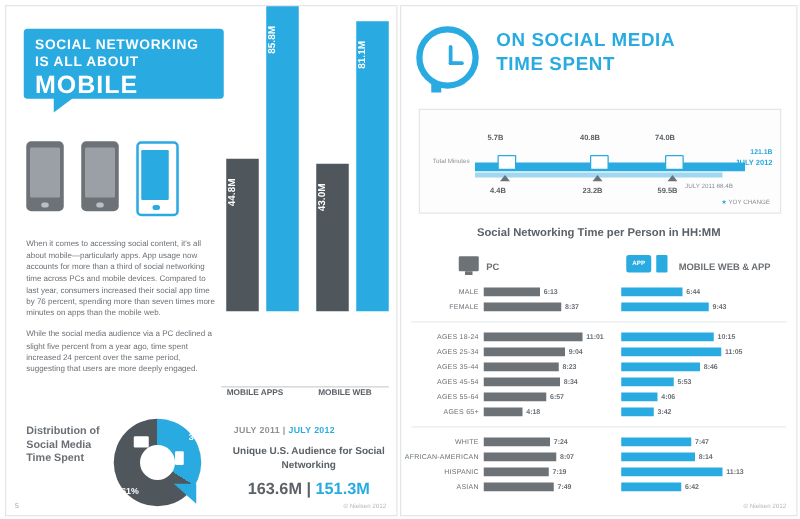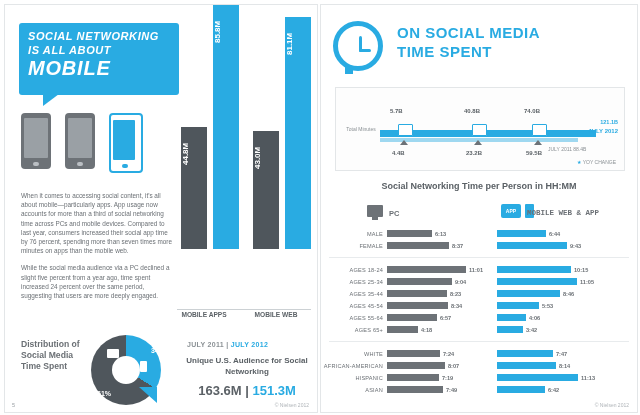--- a/index.html
+++ b/index.html
@@ -10,22 +10,22 @@
     color:#4a4a4a;
     overflow:hidden;
   }
   .page{position:relative;width:640px;height:415px;}
   .panel{position:absolute;background:#ffffff;border:1px solid #e3e6e8;}
   .left-panel{left:4px;top:4px;width:312px;height:407px;}
   .right-panel{left:320px;top:4px;width:316px;height:407px;}
 
   
   .speech{
-    position:absolute;left:14px;top:18px;width:160px;height:72px;
-    background:#29abe2;border-radius:3px;font-style:italic;
+    position:absolute;left:14px;top:18px;width:160px;height:56px;
+    background:#29abe2;border-radius:3px;
   }
   .speech:after{
     content:"";position:absolute;left:24px;bottom:-11px;
     border-left:0 solid transparent;border-right:16px solid transparent;
     border-top:12px solid #29abe2;
   }
   .speech .l1{color:#ffffff;font-size:11px;letter-spacing:.6px;padding:7px 0 0 9px;font-weight:bold;}
   .speech .l2{color:#ffffff;font-size:11px;letter-spacing:.6px;padding:2px 0 0 9px;font-weight:bold;}
   .speech .l3{color:#ffffff;font-size:20px;letter-spacing:.8px;padding:1px 0 0 9px;font-weight:bold;}
 
@@ -103,21 +103,21 @@
   .tl-july11{position:absolute;left:212px;top:58px;font-size:5px;color:#8b9195;}
   .tl-july12{position:absolute;right:6px;top:40px;font-size:6px;color:#29abe2;font-weight:bold;}
   .tl-121{position:absolute;right:6px;top:31px;font-size:5.5px;color:#29abe2;font-weight:bold;}
   .yoy{position:absolute;right:8px;bottom:5px;font-size:5px;color:#8b9195;}
   .yoy .star{color:#29abe2;}
 
   .sub-head{position:absolute;left:0;top:176px;width:316px;text-align:center;font-size:9px;color:#5b6166;font-weight:bold;}
 
   .col-head{position:absolute;top:204px;font-size:7.5px;color:#6b7075;font-weight:bold;}
   .pc-head{left:68px;}
-  .mob-head{left:206px;font-family:Liberation Mono, monospace;}
+  .mob-head{left:222px;}
   .pc-ico{position:absolute;left:46px;top:200px;width:16px;height:12px;background:#6d7277;border-radius:1px;}
   .pc-ico:after{content:"";position:absolute;left:5px;top:12px;width:6px;height:3px;background:#6d7277;}
   .app-chip{position:absolute;left:180px;top:199px;width:20px;height:14px;background:#29abe2;border-radius:2px;color:#fff;font-size:5px;text-align:center;line-height:14px;font-weight:bold;}
   .mob-ico{position:absolute;left:204px;top:199px;width:9px;height:14px;background:#29abe2;border-radius:1px;}
 
   .rowlabel{position:absolute;width:60px;text-align:right;font-size:5.6px;color:#6b7075;letter-spacing:.2px;}
   .rowbar{position:absolute;height:7px;}
   .rowval{position:absolute;font-size:5.6px;color:#6b7075;font-weight:bold;}
   .grp-line{position:absolute;height:1px;background:#e8ebed;}
 

